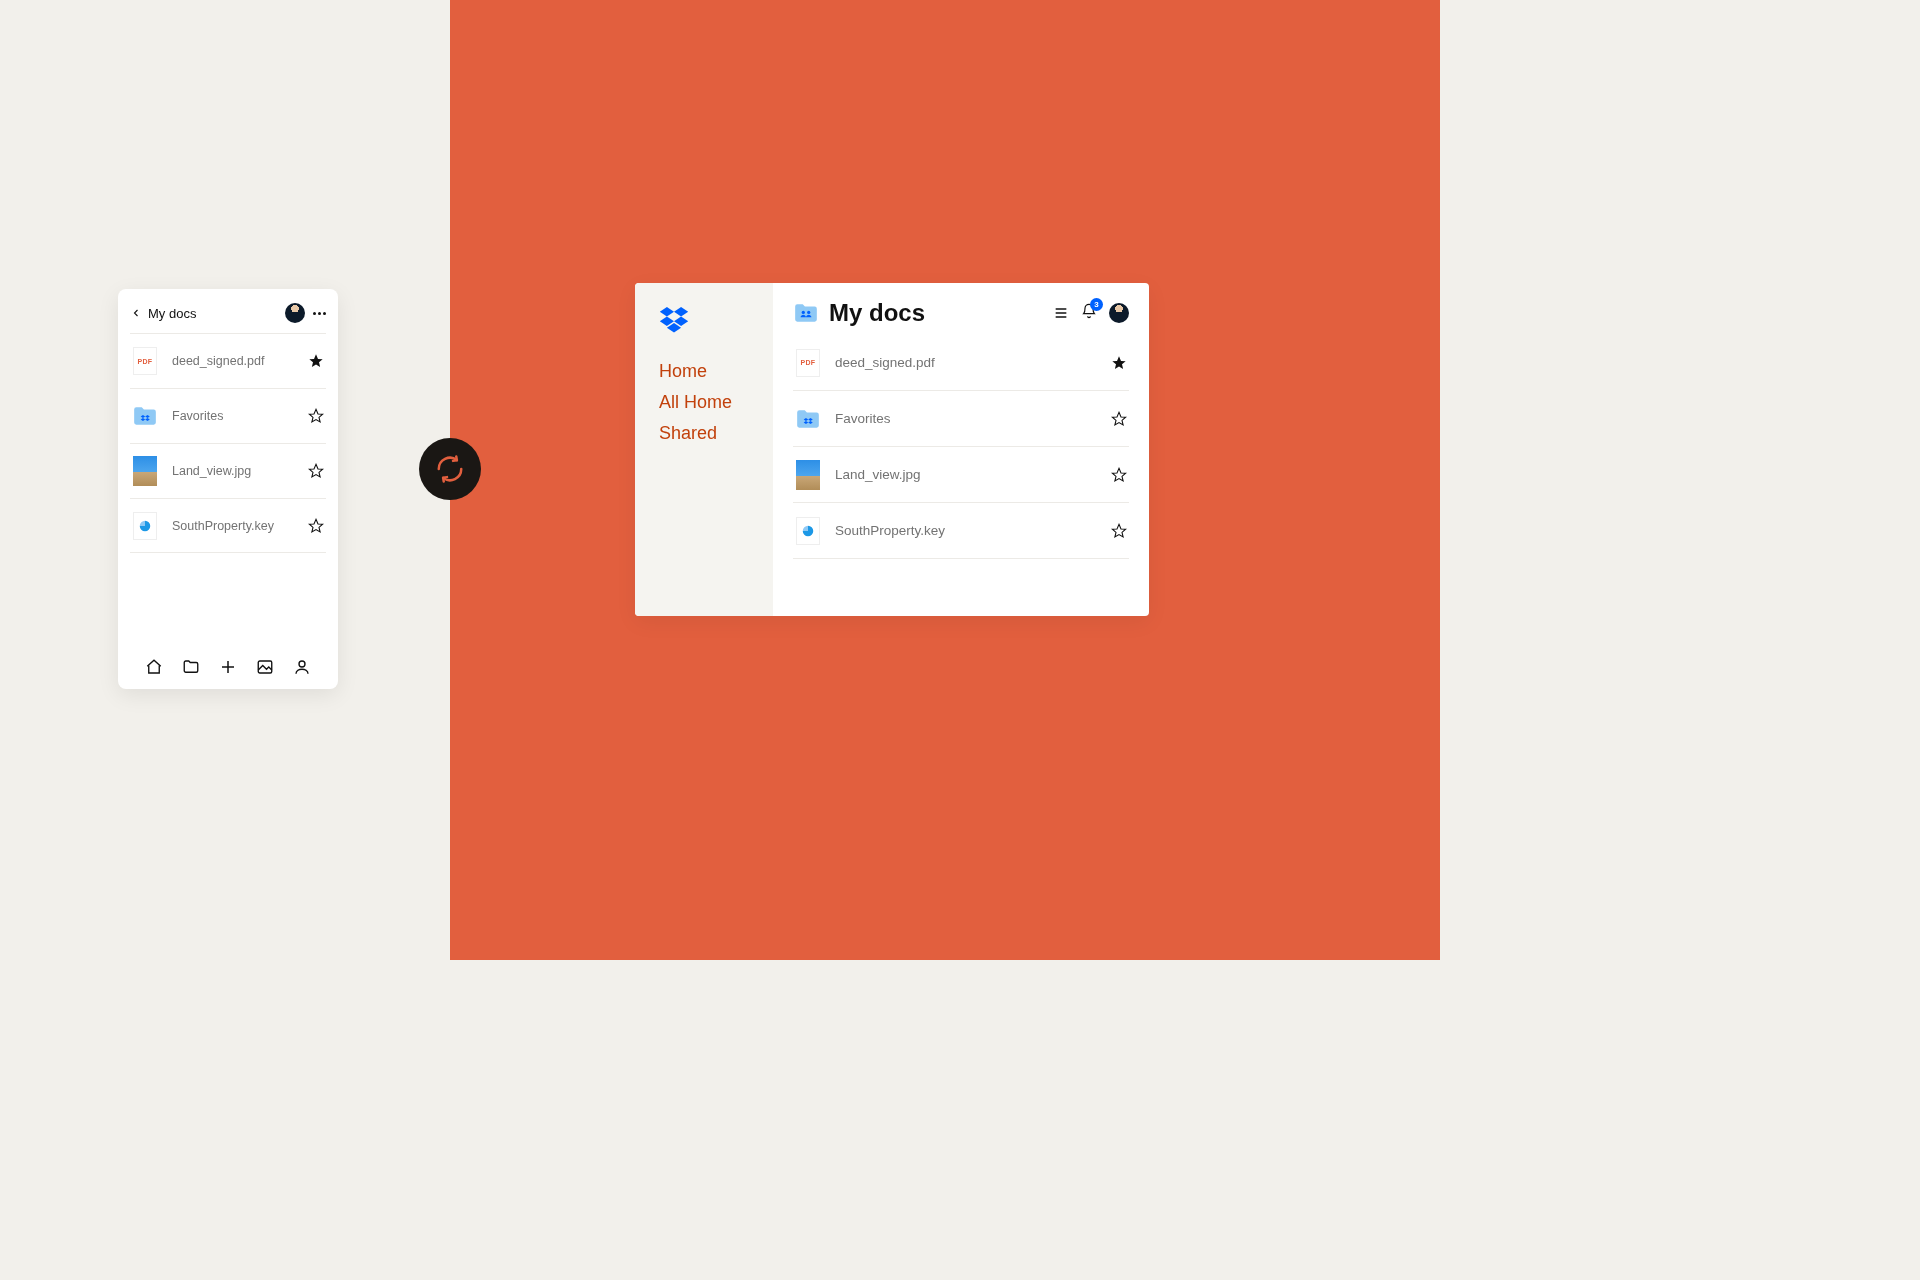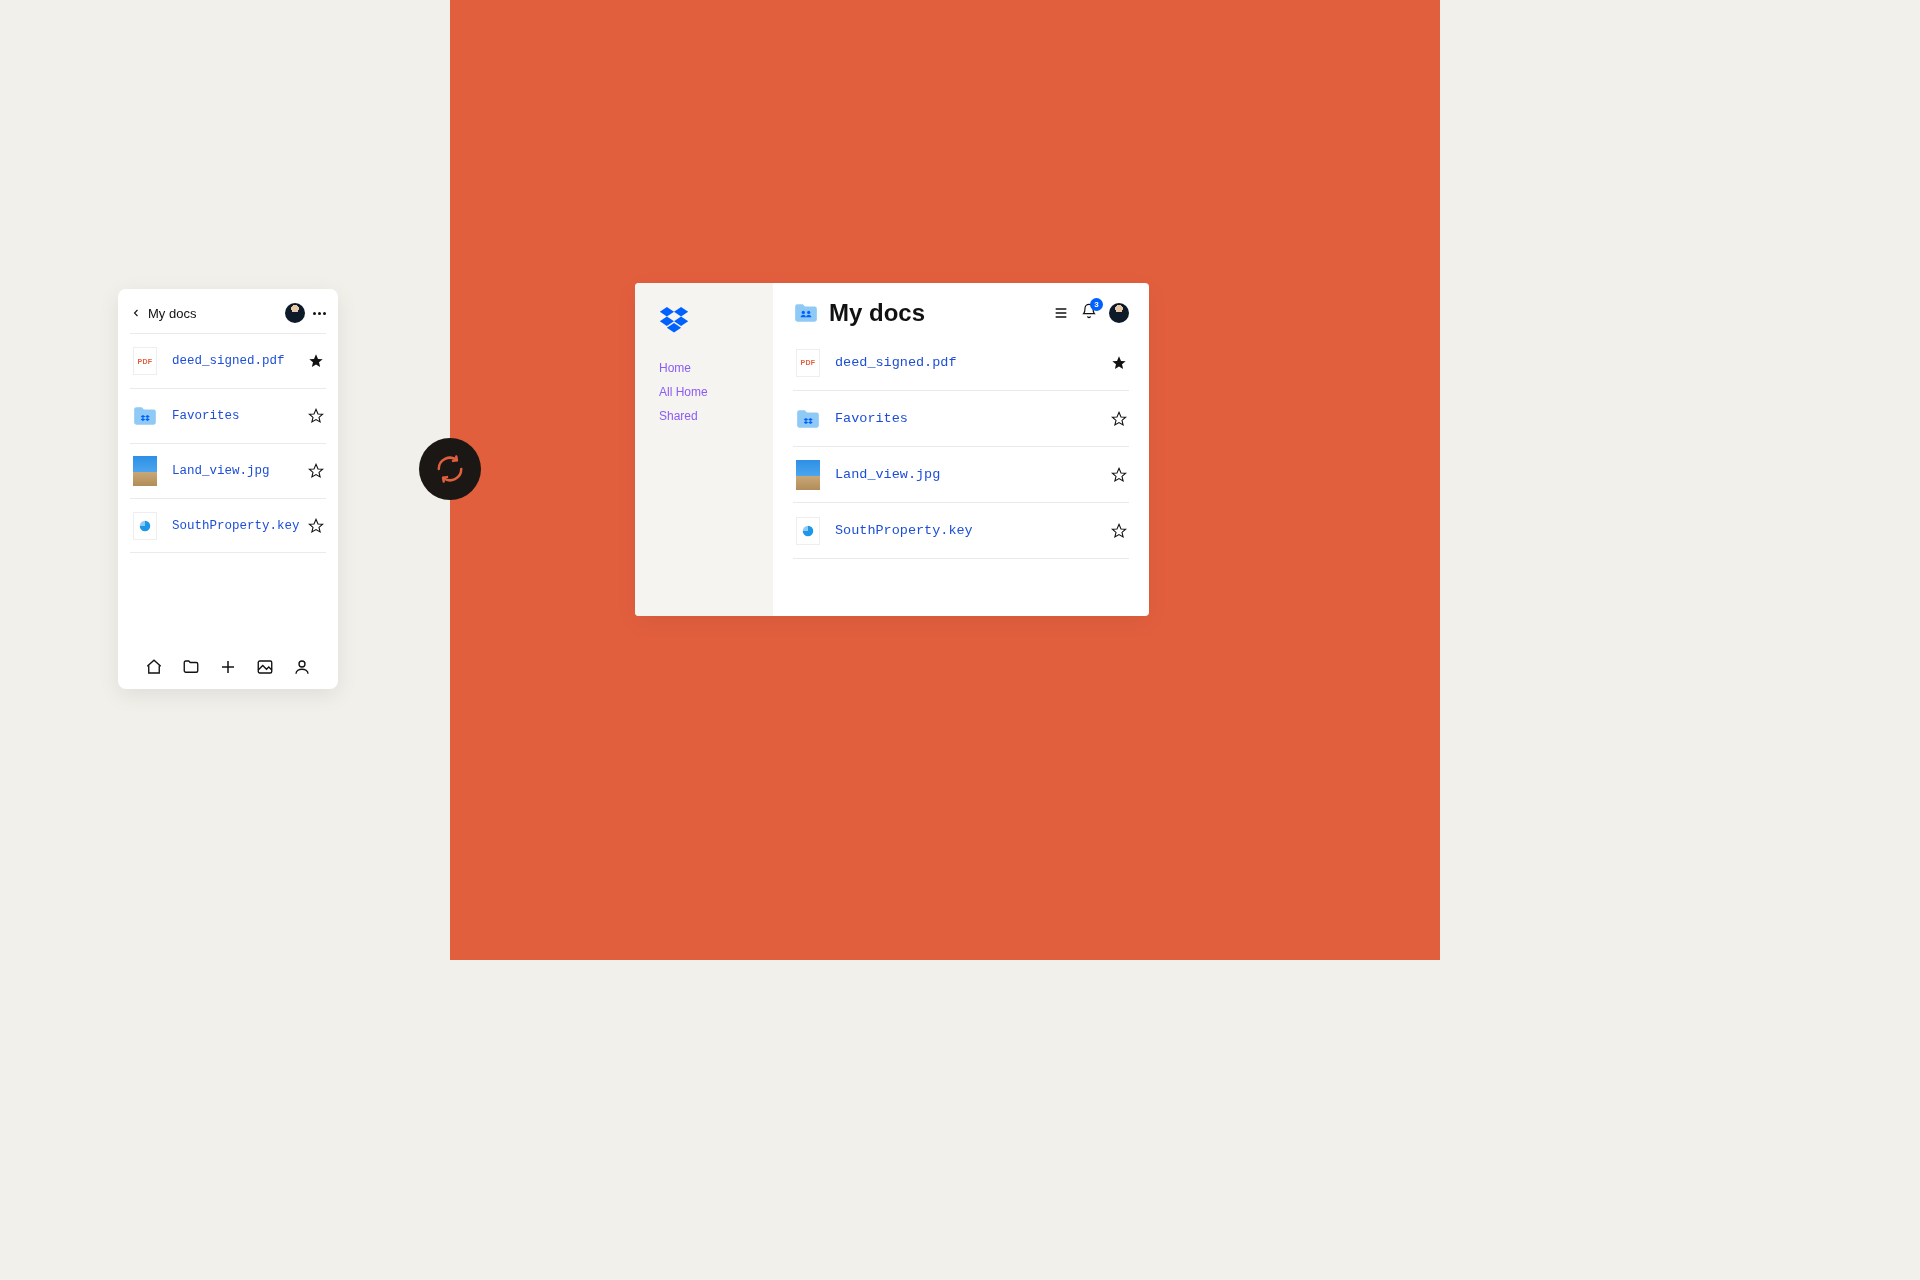--- a/index.html
+++ b/index.html
@@ -99,23 +99,22 @@
   .file-icon {
     width: 26px;
     height: 30px;
     display: flex;
     align-items: center;
     justify-content: center;
     flex-shrink: 0;
   }
   .file-name {
     font-size: 12.5px;
-    color: #1d4ed8;
+    color: #737373;
     white-space: nowrap;
-    font-family: Liberation Mono, monospace;
   }
   .star { width: 16px; height: 16px; flex-shrink: 0; }
 
   .mobile-bottom {
     margin-top: auto;
     display: flex;
     align-items: center;
     justify-content: space-around;
     padding: 4px 6px 2px 6px;
   }
@@ -136,21 +135,21 @@
   }
   .sidebar {
     width: 138px;
     background: #f5f4f0;
     padding: 24px 18px 0 24px;
     display: flex;
     flex-direction: column;
   }
   .logo { margin-bottom: 24px; }
   .nav-links { display: flex; flex-direction: column; gap: 10px; }
-  .nav-link { font-size: 12px; color: #8b5cf6; }
+  .nav-link { font-size: 18px; color: #c2410c; }
   .desktop-main {
     flex: 1;
     padding: 16px 20px 10px 20px;
     display: flex;
     flex-direction: column;
   }
   .desktop-header {
     display: flex;
     align-items: center;
     justify-content: space-between;

